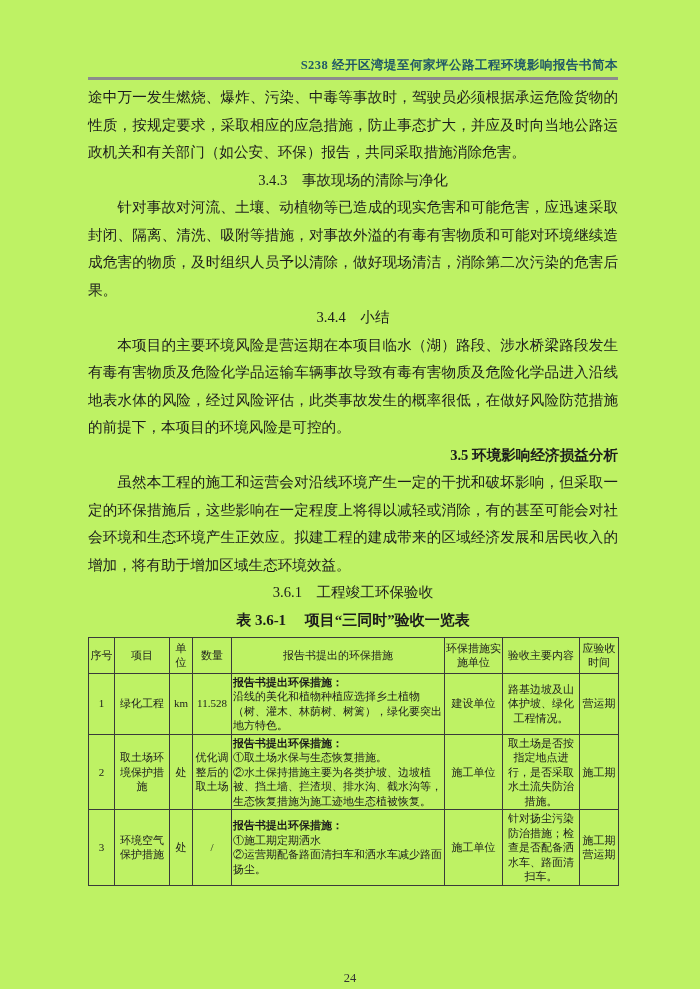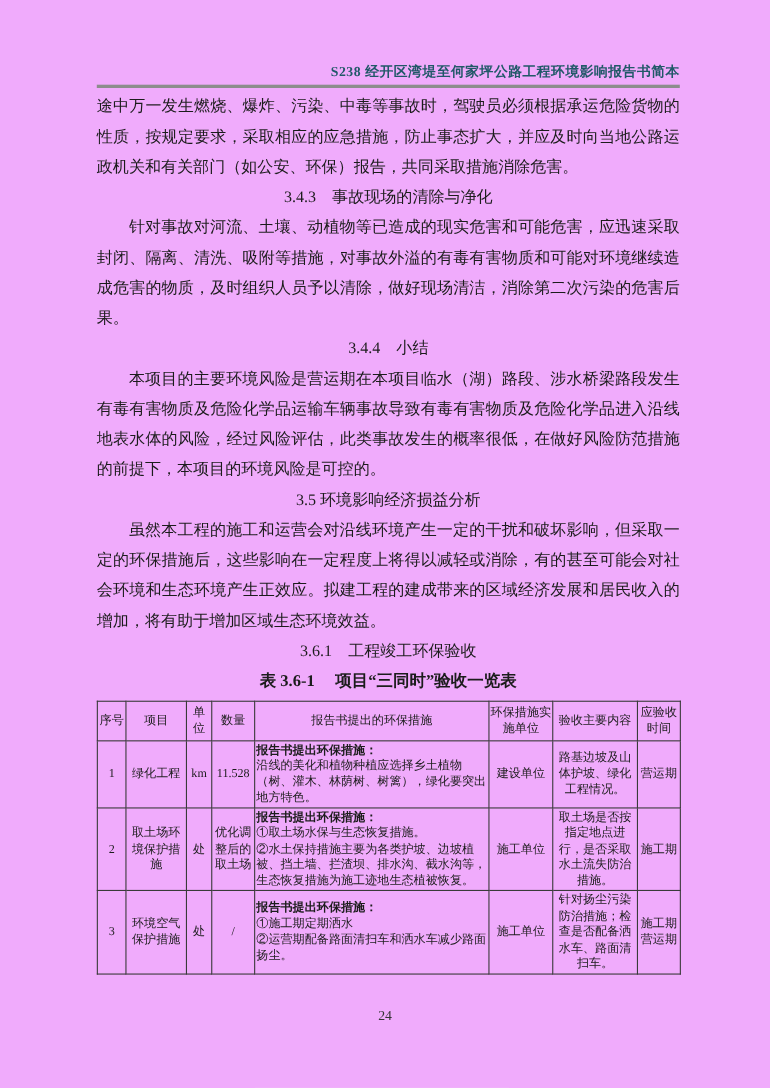--- a/index.html
+++ b/index.html
@@ -1,21 +1,21 @@
 <!DOCTYPE html>
 <html style="--header-text: #215868; --body-text: #1c1c1c; --rule: #8c8c8c; --table-border: #3a3a3a;"><head>
 <meta charset="utf-8">
 <style>
   * { margin:0; padding:0; box-sizing:border-box; }
   html,body { background:#e9e9e9; }
   .page {
     position:relative;
     width:700px; height:989px;
     margin:0 auto;
-    background:#f0abfc;
+    background:#bef264;
     font-family:"Liberation Serif","DejaVu Serif",serif;
     color:var(--body-text,#1c1c1c);
     overflow:hidden;
   }
   .doc-header {
     position:absolute; top:56px; left:88px; width:530px;
     text-align:right;
     font-size:12.5px; line-height:18px;
     color:var(--header-text,#215868);
     font-weight:bold;
@@ -25,21 +25,21 @@
     position:absolute; top:77px; left:88px; width:530px; height:3px;
     background:var(--rule,#8c8c8c);
   }
   .content {
     position:absolute; top:84px; left:88px; width:530px;
     font-size:14.6px; line-height:27.5px;
     text-align:justify;
   }
   .para { text-indent:2em; }
   .para.no-indent { text-indent:0; }
-  .h2 { font-weight:normal; text-align:center; }
+  .h2 { font-weight:bold; text-align:right; }
   .h3 { font-weight:normal; text-align:center; }
   .table-title {
     font-weight:bold; text-align:center; text-indent:0;
     margin-top:2px; margin-bottom:6px;
     font-size:15px; line-height:22px;
   }
   table.acceptance {
     width:530px; border-collapse:collapse; table-layout:fixed;
     font-size:11px; line-height:14.5px;
     text-align:center;
@@ -52,21 +52,21 @@
     overflow:hidden;
   }
   table.acceptance thead th { height:36px; }
   td.measures { text-align:left; padding:1px 3px; }
   .bold { font-weight:bold; }
   .pre { white-space:pre-line; }
   tr.r1 { height:45px; }
   tr.r2 { height:67px; }
   tr.r3 { height:64px; }
   .page-number {
-    position:absolute; top:916px; left:0; width:100%;
+    position:absolute; top:971px; left:0; width:100%;
     text-align:center; font-size:12.5px;
     color:#333;
   }
 </style>
 </head>
 <body>
 
 <div class="page">
 
   <div class="doc-header">

